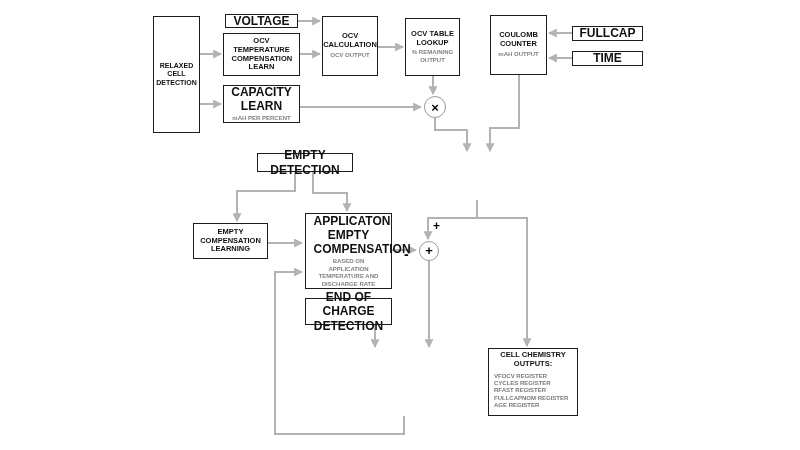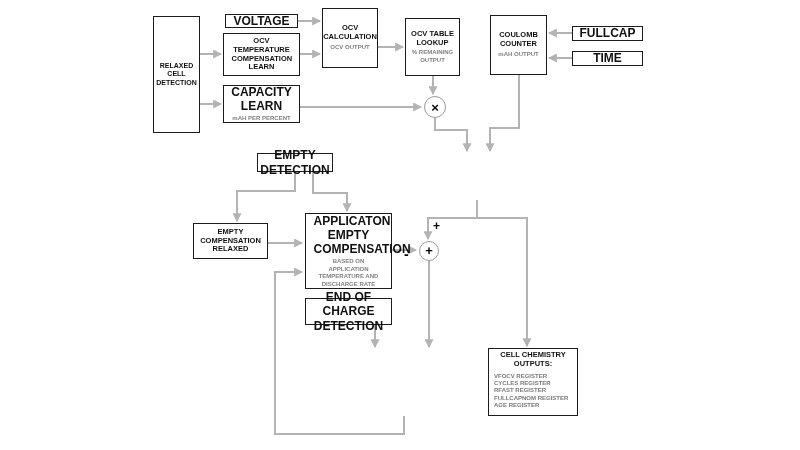--- a/index.html
+++ b/index.html
@@ -18,28 +18,28 @@
   .title.sm{font-size:7px;}
   .subtitle{color:#818181;font-size:6px;line-height:1.25;margin-top:2px;font-weight:bold;}
   .regs{color:#787878;font-size:6px;line-height:1.22;margin-top:4px;font-weight:bold;}
   .regs.left{align-self:flex-start;text-align:left;padding-left:3px;}
   .w60{max-width:60px;}
   .w70{max-width:70px;}
   
   .b-relaxed {left:153px;top:16px;width:47px;height:117px;}
   .b-voltage {left:225px;top:14px;width:73px;height:14px;padding:0;}
   .b-octl    {left:223px;top:33px;width:77px;height:43px;}
-  .b-ocvcalc {left:322px;top:8px;width:56px;height:60px;}
+  .b-ocvcalc {left:322px;top:16px;width:56px;height:60px;}
   .b-ocvtable{left:405px;top:18px;width:55px;height:58px;}
   .b-coulomb {left:490px;top:15px;width:57px;height:60px;}
   .b-current {left:572px;top:26px;width:71px;height:15px;padding:0;}
   .b-time    {left:572px;top:51px;width:71px;height:15px;padding:0;}
   .b-capacity{left:223px;top:85px;width:77px;height:38px;}
   .b-mixing  {left:430px;top:153px;width:92px;height:47px;}
-  .b-emptydet{left:257px;top:153px;width:76px;height:19px;padding:0;}
+  .b-emptydet{left:257px;top:153px;width:96px;height:19px;padding:0;}
   .b-ecl     {left:193px;top:223px;width:75px;height:36px;}
   .b-aec     {left:305px;top:213px;width:87px;height:76px;}
   .b-eoc     {left:305px;top:298px;width:87px;height:27px;}
   .b-appout  {left:360px;top:349px;width:90px;height:67px;justify-content:flex-start;}
   .b-cellchem{left:488px;top:348px;width:90px;height:68px;justify-content:flex-start;}
   .circle{
     position:absolute;background:#ffffff;border:1.5px solid #9a9a9a;border-radius:50%;
     display:flex;align-items:center;justify-content:center;box-sizing:border-box;
     font-weight:900;color:#000;
   }
@@ -123,21 +123,21 @@
     <span class="title big">CAPACITY LEARN</span>
     <span class="subtitle">mAH PER PERCENT</span>
   </div>
 
 
   <div class="box b-emptydet">
     <span class="title big">EMPTY DETECTION</span>
   </div>
 
   <div class="box b-ecl">
-    <span class="title">EMPTY COMPENSATION RELAXED</span>
+    <span class="title">EMPTY COMPENSATION LEARNING</span>
   </div>
 
   <div class="box b-aec">
     <span class="title big w70">APPLICATON EMPTY COMPENSATION</span>
     <span class="subtitle w70">BASED ON APPLICATION TEMPERATURE AND DISCHARGE RATE</span>
   </div>
 
   <div class="box b-eoc">
     <span class="title big">END OF CHARGE DETECTION</span>
   </div>

